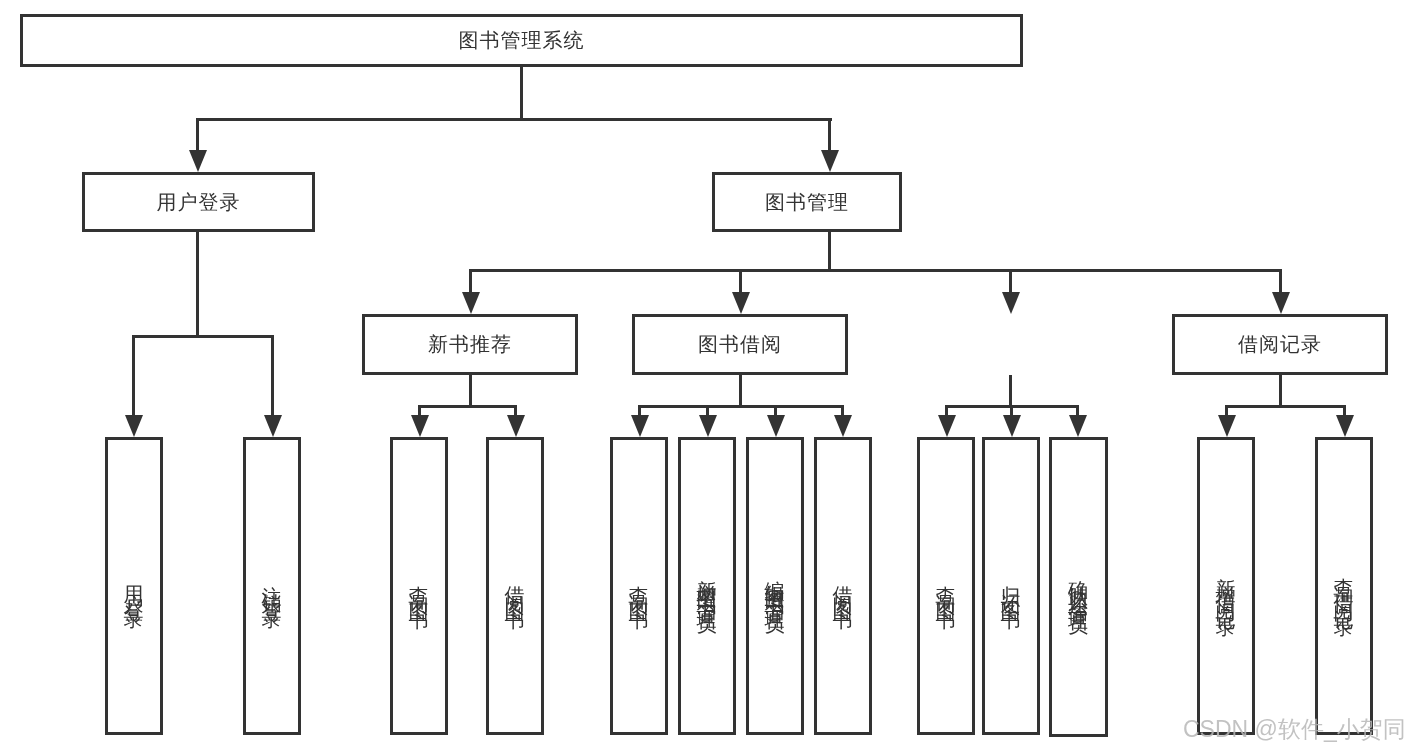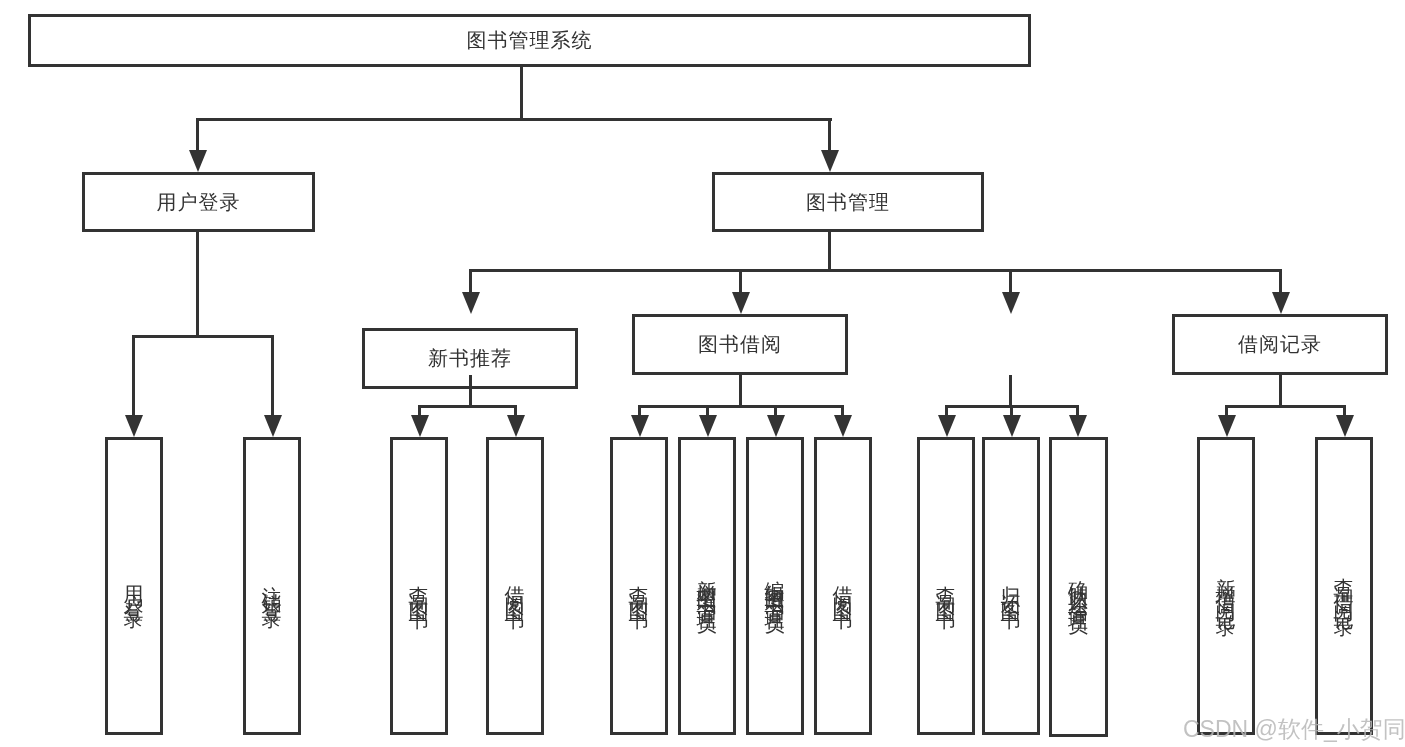--- a/index.html
+++ b/index.html
@@ -52,35 +52,35 @@
     opacity: 0.85;
     white-space: nowrap;
     z-index: 10;
   }
 </style>
 </head>
 <body>
 
 <div class="canvas">
 
-  <div class="box" style="left:20px; top:14px; width:1003px; height:53px;margin-left:8px;">
+  <div class="box" style="left:20px; top:14px; width:1003px; height:53px;">
     <span class="hlabel">图书管理系统</span>
   </div>
 
   <div class="line" style="left:520px; top:67px; width:3px; height:53px;"></div>
   <div class="line" style="left:196px; top:118px; width:636px; height:3px;"></div>
   <div class="line" style="left:196px; top:118px; width:3px; height:36px;"></div>
   <div class="arrow" style="left:189px; top:150px;"></div>
   <div class="line" style="left:828px; top:118px; width:3px; height:36px;"></div>
   <div class="arrow" style="left:821px; top:150px;"></div>
 
   <div class="box" style="left:82px; top:172px; width:233px; height:60px;">
     <span class="hlabel">用户登录</span>
   </div>
-  <div class="box" style="left:712px; top:172px; width:272px; height:60px;text-align:center;">
+  <div class="box" style="left:712px; top:172px; width:190px; height:60px;text-align:center;">
     <span class="hlabel">图书管理</span>
   </div>
 
   <div class="line" style="left:196px; top:232px; width:3px; height:105px;"></div>
   <div class="line" style="left:132px; top:335px; width:142px; height:3px;"></div>
   <div class="line" style="left:132px; top:335px; width:3px; height:82px;"></div>
   <div class="arrow" style="left:125px; top:415px;"></div>
   <div class="line" style="left:271px; top:335px; width:3px; height:82px;"></div>
   <div class="arrow" style="left:264px; top:415px;"></div>
 
@@ -88,21 +88,21 @@
   <div class="line" style="left:469px; top:269px; width:813px; height:3px;"></div>
   <div class="line" style="left:469px; top:269px; width:3px; height:25px;"></div>
   <div class="arrow" style="left:462px; top:292px;"></div>
   <div class="line" style="left:739px; top:269px; width:3px; height:25px;"></div>
   <div class="arrow" style="left:732px; top:292px;"></div>
   <div class="line" style="left:1009px; top:269px; width:3px; height:25px;"></div>
   <div class="arrow" style="left:1002px; top:292px;"></div>
   <div class="line" style="left:1279px; top:269px; width:3px; height:25px;"></div>
   <div class="arrow" style="left:1272px; top:292px;"></div>
 
-  <div class="box" style="left:362px; top:314px; width:216px; height:61px;margin-top:14px;">
+  <div class="box" style="left:362px; top:314px; width:216px; height:61px;">
     <span class="hlabel">新书推荐</span>
   </div>
   <div class="box" style="left:632px; top:314px; width:216px; height:61px;">
     <span class="hlabel">图书借阅</span>
   </div>
   <div class="box" style="left:1172px; top:314px; width:216px; height:61px;">
     <span class="hlabel">借阅记录</span>
   </div>
 
   <div class="line" style="left:469px; top:375px; width:3px; height:33px;"></div>

